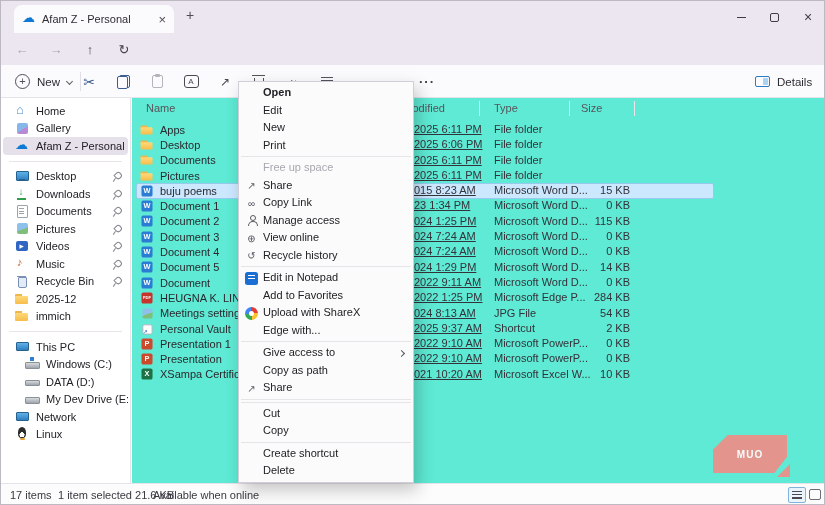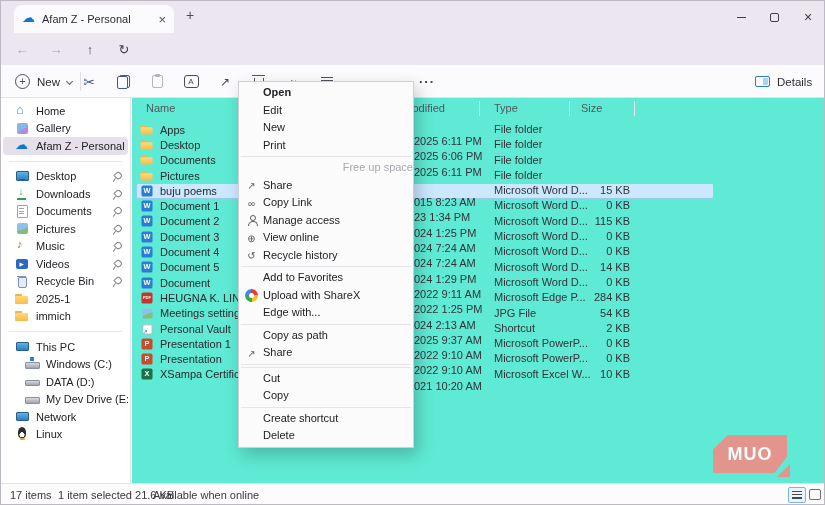--- a/index.html
+++ b/index.html
@@ -107,29 +107,29 @@
   .col-date{position:absolute;left:245px;top:4px;}
   .col-type{position:absolute;left:362px;top:4px;}
   .col-size{position:absolute;left:449px;top:4px;}
   .col-div{position:absolute;top:3px;width:1px;height:15px;background:#e9e5eb;}
   .rows{position:absolute;left:0;top:24px;right:0;}
   .frow{position:relative;height:15.3px;font-size:11px;color:#2a282e;}
   .frow.sel::before{content:"";position:absolute;left:4px;right:192px;top:-0.5px;bottom:-0.5px;background:#cce8ff;border:1px solid #98c9ef;border-radius:2px;}
   .f-name{position:absolute;left:8px;top:0;height:100%;display:flex;align-items:center;gap:6px;width:280px;}
   .f-name .ic{transform:scale(.92);}
   .f-name span{white-space:nowrap;}
-  .f-date{position:absolute;left:282px;top:12px;line-height:15.3px;color:#34323a;white-space:nowrap;}
+  .f-date{position:absolute;left:282px;top:0;line-height:15.3px;color:#34323a;white-space:nowrap;text-decoration:underline;}
   .f-type{position:absolute;left:362px;top:0;line-height:15.3px;color:#34323a;white-space:nowrap;}
   .f-size{position:absolute;left:414px;top:0;width:84px;text-align:right;line-height:15.3px;color:#34323a;white-space:nowrap;}
 
   
   .cmenu{position:absolute;left:237px;top:80px;width:176px;background:#fbfbfb;border:1px solid #d2ced7;box-shadow:4px 7px 16px rgba(0,0,0,.22);padding:2px 0;z-index:50;}
   .mitem{position:relative;height:17.5px;line-height:17.5px;padding-left:24px;font-size:11px;color:#222126;white-space:nowrap;}
   .mitem.bold{font-weight:bold;}
-  .mitem.dis{color:#aaa7b0;text-align:right;}
+  .mitem.dis{color:#aaa7b0;}
   .msep{height:1px;background:#e6e3e9;margin:2px 2px;}
   .mitem .sub{position:absolute;right:9px;top:6.5px;border-color:#55525c;}
   .mi{position:absolute;left:6px;top:2.5px;width:13px;height:13px;font-size:10px;line-height:13px;text-align:center;color:#5a5762;}
   .mi-share::before{content:"↗";}
   .mi-link::before{content:"∞";}
   .mi-globe::before{content:"⊕";}
   .mi-history::before{content:"↺";}
   .mi-person::before{content:"";position:absolute;left:4.5px;top:1px;width:4px;height:4px;border:1px solid #5a5762;border-radius:50%;}
   .mi-person::after{content:"";position:absolute;left:2.5px;bottom:1px;width:8px;height:4.5px;border:1px solid #5a5762;border-bottom:none;border-radius:5px 5px 0 0;}
   .mi-notepad{background:#1b6fd4;border-radius:2.5px;}
@@ -142,21 +142,21 @@
   .st-count{position:absolute;left:9px;top:5px;}
   .st-sel{position:absolute;left:57px;top:5px;}
   .st-avail{position:absolute;left:152px;top:5px;}
   .view-btn1{position:absolute;left:787px;top:3px;width:18px;height:16px;border:1px solid #7fb4df;background:#eaf4fb;border-radius:2px;display:flex;align-items:center;justify-content:center;}
   .view-btn1 .lines{width:10px;height:8px;background:repeating-linear-gradient(to bottom,#4a4852 0 1.2px,transparent 1.2px 3.2px);}
   .view-btn2{position:absolute;left:808px;top:5px;width:12px;height:11px;border:1.2px solid #6f6c77;border-radius:2px;}
 
   
   .muo{position:absolute;left:712px;top:434px;width:74px;height:38px;z-index:10;opacity:.92;}
   .muo-body{position:absolute;inset:0;background:#ee8d88;-webkit-clip-path:polygon(20% 0,100% 0,100% 58%,83% 100%,0 100%,0 38%);clip-path:polygon(20% 0,100% 0,100% 58%,83% 100%,0 100%,0 38%);display:flex;align-items:center;justify-content:center;}
-  .muo-text{color:#fff;font-weight:bold;font-size:18px;letter-spacing:1px;}
+  .muo-text{color:#fff;font-weight:bold;font-size:10px;letter-spacing:1px;}
   .muo-tri{position:absolute;right:-3px;bottom:-4px;width:0;height:0;border-left:13px solid transparent;border-bottom:13px solid #ee8d88;}
 </style>
 </head>
 <body>
 
 <div class="titlebar">
   <div class="tab">
     <span class="ic ic-onedrive"></span>
     <span class="tab-title">Afam Z - Personal</span>
     <span class="tab-close">×</span>
@@ -259,37 +259,37 @@
       <span class="ic ic-documents"></span>
       <span class="side-label">Documents</span>
       <span class="pin"></span>
     </div>
     <div class="side-item">
       <span class="ic ic-img"></span>
       <span class="side-label">Pictures</span>
       <span class="pin"></span>
     </div>
     <div class="side-item">
+      <span class="ic ic-videos"></span>
+      <span class="side-label">Videos</span>
+      <span class="pin"></span>
+    </div>
+    <div class="side-item">
       <span class="ic ic-music"></span>
       <span class="side-label">Music</span>
       <span class="pin"></span>
     </div>
     <div class="side-item">
-      <span class="ic ic-videos"></span>
-      <span class="side-label">Videos</span>
-      <span class="pin"></span>
-    </div>
-    <div class="side-item">
       <span class="ic ic-recycle-bin"></span>
       <span class="side-label">Recycle Bin</span>
       <span class="pin"></span>
     </div>
     <div class="side-item">
       <span class="ic ic-folder"></span>
-      <span class="side-label">2025-1</span>
+      <span class="side-label">2025-12</span>
     </div>
     <div class="side-item">
       <span class="ic ic-folder"></span>
       <span class="side-label">immich</span>
     </div>
     <div class="side-sep"></div>
     <div class="side-item">
       <span class="ic ic-this-pc"></span>
       <span class="side-label">This PC</span>
     </div>
@@ -432,21 +432,21 @@
         </div>
         <span class="f-date">2022 1:25 PM</span>
         <span class="f-type">Microsoft Edge P...</span>
         <span class="f-size">284 KB</span>
       </div>
       <div class="frow">
         <div class="f-name">
           <span class="ic ic-img"></span>
           <span>Meetings settings o</span>
         </div>
-        <span class="f-date">024 2:13 AM</span>
+        <span class="f-date">024 8:13 AM</span>
         <span class="f-type">JPG File</span>
         <span class="f-size">54 KB</span>
       </div>
       <div class="frow">
         <div class="f-name">
           <span class="ic ic-shortcut"></span>
           <span>Personal Vault</span>
         </div>
         <span class="f-date">2025 9:37 AM</span>
         <span class="f-type">Shortcut</span>
@@ -505,24 +505,26 @@
     <div class="mitem"><span>New</span></div>
     <div class="mitem"><span>Print</span></div>
     <div class="msep"></div>
     <div class="mitem dis"><span>Free up space</span></div>
     <div class="mitem"><span class="mi mi-share"></span><span>Share</span></div>
     <div class="mitem"><span class="mi mi-link"></span><span>Copy Link</span></div>
     <div class="mitem"><span class="mi mi-person"></span><span>Manage access</span></div>
     <div class="mitem"><span class="mi mi-globe"></span><span>View online</span></div>
     <div class="mitem"><span class="mi mi-history"></span><span>Recycle history</span></div>
     <div class="msep"></div>
+    <div class="mitem"><span class="mi mi-notepad"></span><span>Edit in Notepad</span></div>
     <div class="mitem"><span>Add to Favorites</span></div>
     <div class="mitem"><span class="mi mi-sharex"></span><span>Upload with ShareX</span></div>
     <div class="mitem"><span>Edge with...</span></div>
     <div class="msep"></div>
+    <div class="mitem"><span>Give access to</span><span class="chev chev-r sub"></span></div>
     <div class="mitem"><span>Copy as path</span></div>
     <div class="mitem"><span class="mi mi-share"></span><span>Share</span></div>
     <div class="msep"></div>
     <div class="msep"></div>
     <div class="mitem"><span>Cut</span></div>
     <div class="mitem"><span>Copy</span></div>
     <div class="msep"></div>
     <div class="mitem"><span>Create shortcut</span></div>
     <div class="mitem"><span>Delete</span></div>
   </div>

